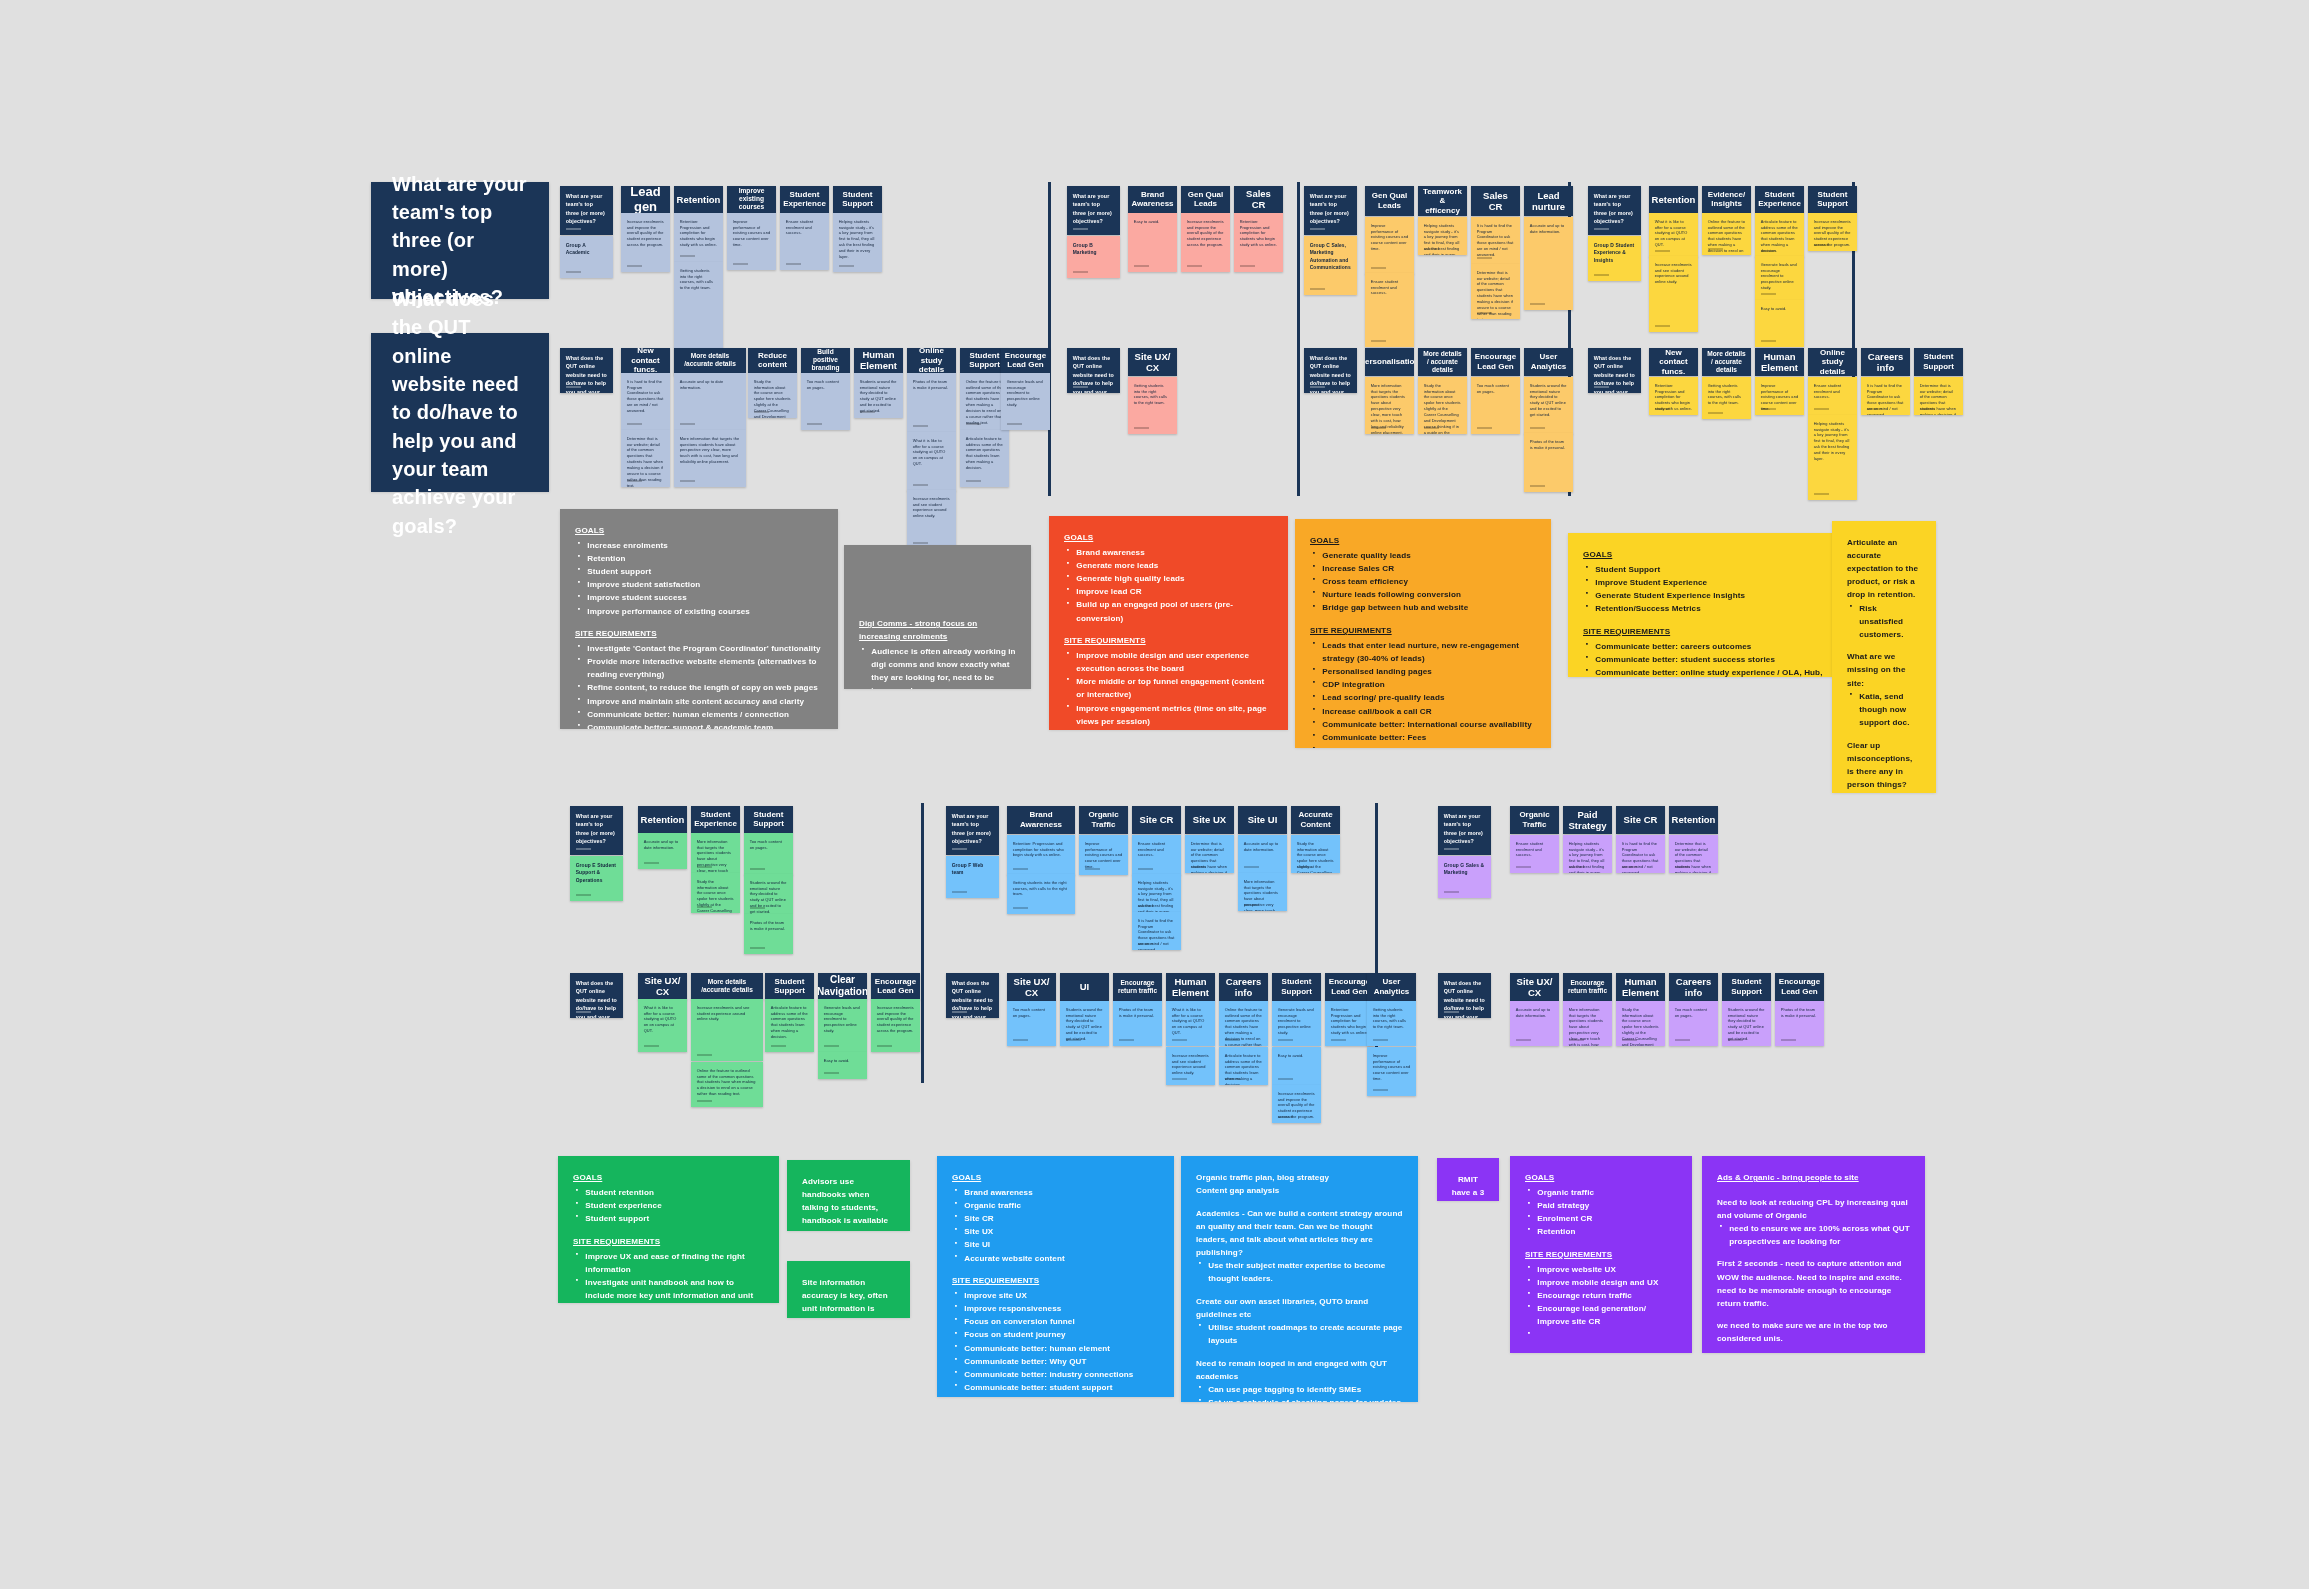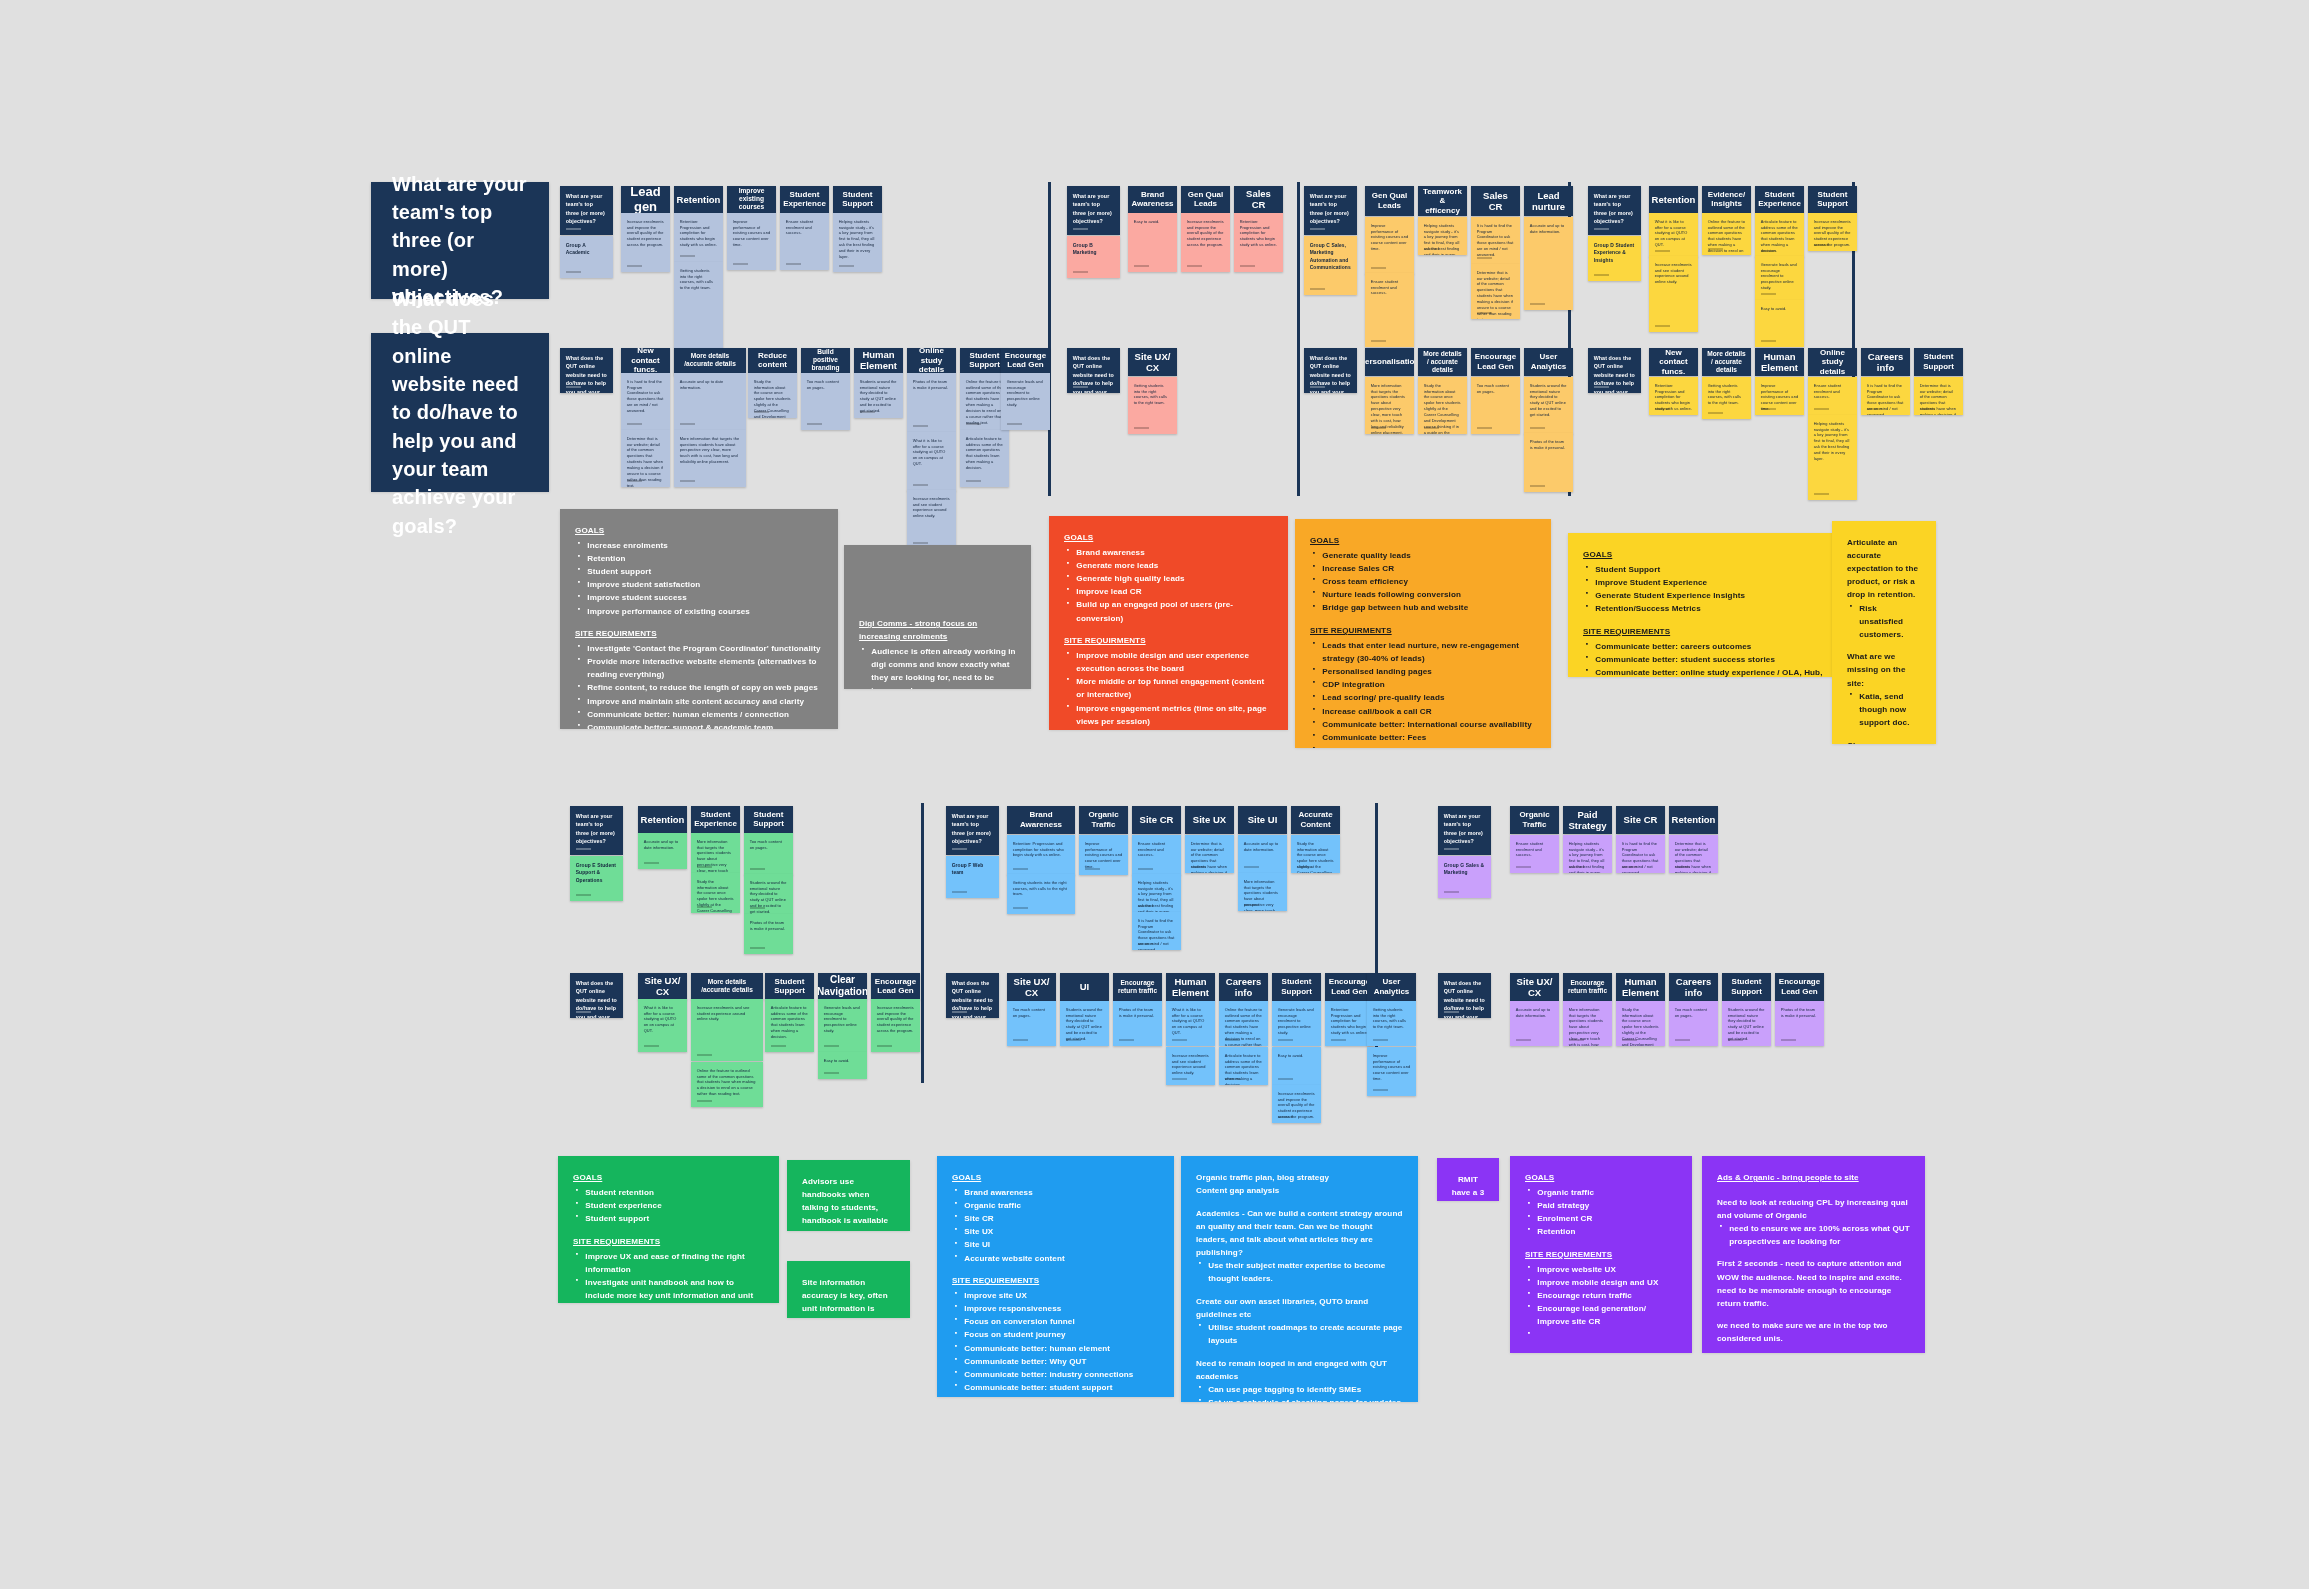--- a/index.html
+++ b/index.html
@@ -345,21 +345,21 @@
         <li>Retention/Success Metrics</li>
       </ul>
       <div class="gap"></div>
       <div class="h">SITE REQUIREMENTS</div>
       <ul>
         <li>Communicate better: careers outcomes</li>
         <li>Communicate better: student success stories</li>
         <li>Communicate better: online study experience / OLA, Hub, LMS systems etc</li>
       </ul>
     </div>
-    <div class="sum s-yellow" style="left: 1832px; top: 521px; width: 104px; height: 223px;">
+    <div class="sum s-yellow" style="left: 1832px; top: 521px; width: 104px; height: 272px;">
       <p>Articulate an accurate expectation to the product, or risk a drop in retention.</p>
       <ul>
         <li>Risk unsatisfied customers.</li>
       </ul>
       <div class="gap"></div>
       <p>What are we missing on the site:</p>
       <ul>
         <li>Katia, send though now support doc.</li>
       </ul>
       <div class="gap"></div>

